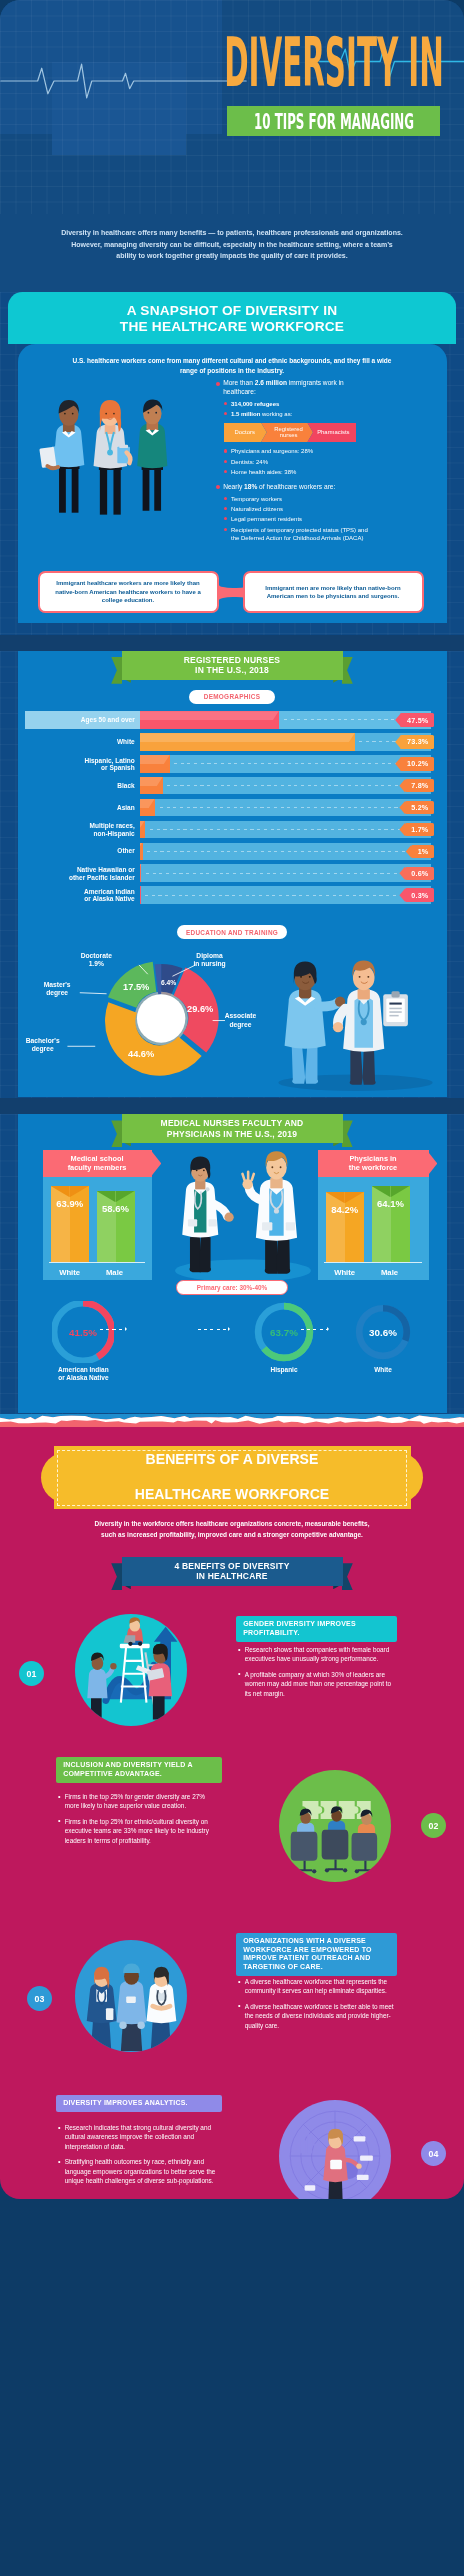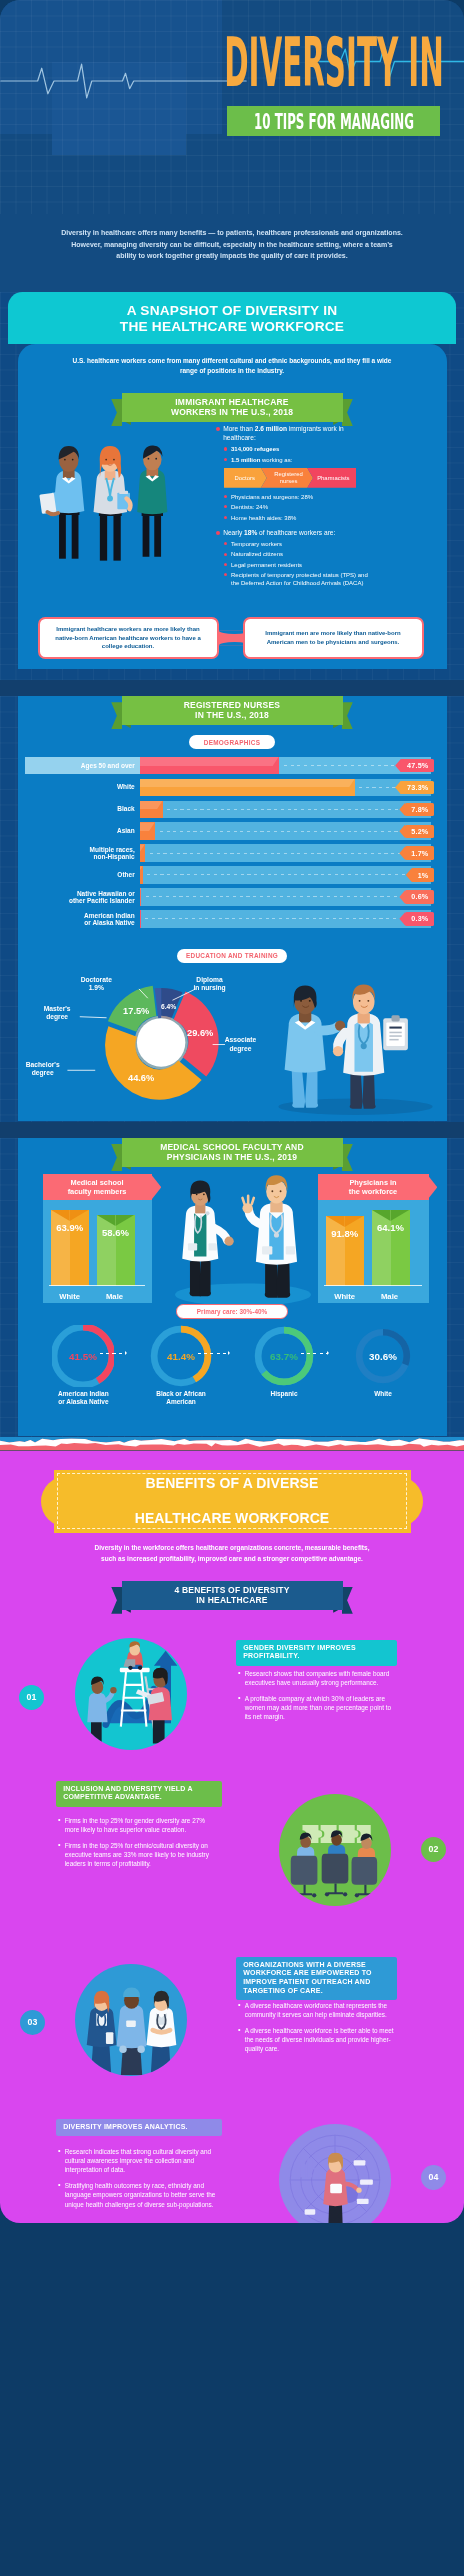--- a/index.html
+++ b/index.html
@@ -137,21 +137,21 @@
 .dwrap{position:absolute;top:0;width:82px;text-align:center;}
 .dwrap svg{width:62px;height:62px;}
 .dcap{color:#fff;font-size:6.5px;font-weight:bold;line-height:1.22;margin-top:3.1px;}
 .darrow{position:absolute;top:28px;height:1px;width:24px;background:repeating-linear-gradient(to right,#fff 0 3.1px,transparent 3.1px 6.2px);}
 .darrow:after{content:"";position:absolute;right:-3.6px;top:-2.1px;border:2.6px solid transparent;border-left-color:#fff;}
 .bluepanel.bot{padding-bottom:13.4px;}
 
 .torn{line-height:0;position:relative;z-index:6;}
 .torn svg{width:464px;height:13.4px;display:block;}
 
-.sec2{position:relative;background:#d946ef;padding:19px 0 0;}
+.sec2{position:relative;background:#be185d;padding:19px 0 0;}
 .ben-head{position:relative;margin:0 auto;width:357px;height:63px;background:#f6bc2a;color:#fff;text-align:center;
   font-size:14px;font-weight:bold;line-height:1.26;letter-spacing:0.1px;
   display:flex;flex-direction:column;align-items:center;justify-content:center;}
 .ben-head:before,.ben-head:after{content:"";position:absolute;top:6.2px;width:26px;height:51px;background:#f6bc2a;}
 .ben-head:before{left:-12.4px;border-radius:26px 0 0 26px;}
 .ben-head:after{right:-12.4px;border-radius:0 26px 26px 0;}
 .ben-head .dash{position:absolute;left:3.6px;right:3.6px;top:3.6px;bottom:3.6px;border:1px dashed #fff3cf;z-index:2;}
 .ben-lead{margin:10.3px auto 0;width:289px;text-align:center;color:#fff;font-size:6.5px;line-height:1.62;font-weight:bold;}
 .ribbon.rb-blue .body{background:#1b5b8e;}
 .ribbon.rb-blue .tail{background:#134468;}
@@ -210,30 +210,20 @@
  <div class="grid"></div>
  <div class="teal-band">
    <h2>
      <span>A SNAPSHOT OF DIVERSITY IN</span><br>
      <span>THE HEALTHCARE WORKFORCE</span>
    </h2>
  </div>
  <div class="bluepanel">
    <div class="lead">U.S. healthcare workers come from many different cultural and ethnic backgrounds, and they fill a wide range of positions in the industry.</div>
 
-   <div class="ribbon">
-     <div class="tail l"></div>
-     <div class="tail r"></div>
-     <div class="body">
-       <h3>
-        <span>IMMIGRANT HEALTHCARE</span><br><span>WORKERS IN THE U.S., 2018</span></h3>
-     </div>
-     <div class="notch l"></div>
-     <div class="notch r"></div>
-   </div>
 
    <div class="imm-row">
      <div class="imm-art">
             <svg class="imm-svg" viewBox="0 0 350 300">
 
   <g>
     <path d="M238 272 L238 188 L252 188 L252 272Z" fill="#10141c"></path>
     <path d="M262 272 L262 188 L276 188 L276 272Z" fill="#10141c"></path>
     <path d="M236 188 L236 176 L280 176 L280 188Z" fill="#10141c"></path>
     <path d="M232 112 q0-20 26-20 q26 0 26 20 l5 68 q-31 9 -62 0Z" fill="#15867c"></path>
@@ -346,20 +336,29 @@
             <div class="bval" style="background: rgb(249, 86, 107);">47.5%</div>
           </div>
           <div class="brow">
             <div class="blabel">White</div>
             <div class="btrack"></div>
             <div class="bdash" style="left: 334px;"></div>
             <div class="bfill" style="width: 215px; background: rgb(249, 162, 60);">
               <i></i>
             </div>
             <div class="bval" style="background: rgb(249, 162, 60); margin-left: 32px;">73.3%</div>
+          </div>
+          <div class="brow">
+            <div class="blabel">Hispanic, Latino<br>or Spanish</div>
+            <div class="btrack"></div>
+            <div class="bdash" style="left: 149px;"></div>
+            <div class="bfill" style="width: 30px; background: rgb(249, 129, 60);">
+              <i></i>
+            </div>
+            <div class="bval" style="background: rgb(249, 129, 60);">10.2%</div>
           </div>
           <div class="brow">
             <div class="blabel">Black</div>
             <div class="btrack"></div>
             <div class="bdash" style="left: 142px;"></div>
             <div class="bfill" style="width: 23px; background: rgb(249, 129, 60);">
               <i></i>
             </div>
             <div class="bval" style="background: rgb(249, 129, 60);">7.8%</div>
           </div>
@@ -500,21 +499,21 @@
  </div>
 </div>
 
 <div class="sec1 nosp">
  <div class="grid"></div>
  <div class="bluepanel flat bot">
    <div class="ribbon">
      <div class="tail l"></div>
      <div class="tail r"></div>
      <div class="body">
-       <h3><span>MEDICAL SCHOOL FACULTY AND</span><br><span>PHYSICIANS IN THE U.S., 2019</span></h3>
+       <h3><span>MEDICAL NURSES FACULTY AND</span><br><span>PHYSICIANS IN THE U.S., 2019</span></h3>
      </div>
      <div class="notch l"></div>
      <div class="notch r"></div>
    </div>
    <div class="fac-row">
      <div class="fcard">
        <div class="fpen">
          <span>Medical school</span><br><span>faculty members</span></div>
        <div class="fbody">
               <div class="fbar" style="left: 8.2px; height: 76px;">
@@ -590,21 +589,21 @@
        <div class="fpen">
          <span>Physicians in</span><br><span>the workforce</span></div>
        <div class="fbody">
               <div class="fbar" style="left: 8.2px; height: 70px;">
                 <div class="col" style="background: rgb(245, 166, 35);">
                   <div class="sh"></div>
                   <div class="cap">
                     <span class="a" style="background: rgb(239, 144, 19);"></span>
                     <span class="b" style="background: rgb(239, 144, 19);"></span>
                   </div>
-                  <div class="val">91.8%</div>
+                  <div class="val">84.2%</div>
                 </div>
               </div>
               <div class="flab" style="left: 4.1px;">White</div>
               <div class="fbar" style="left: 54px; height: 76px;">
                 <div class="col" style="background: rgb(122, 201, 67);">
                   <div class="sh"></div>
                   <div class="cap">
                     <span class="a" style="background: rgb(87, 166, 44);"></span>
                     <span class="b" style="background: rgb(87, 166, 44);"></span>
                   </div>
@@ -620,28 +619,20 @@
    <div class="donuts">
           <div class="dwrap" style="left: 14.4px; width: 103px;">
             <svg viewBox="0 0 120 120" style="margin: 0px auto; display: block;">
               <circle cx="60" cy="60" r="56" fill="none" stroke="#2a9fd8" stroke-width="13"></circle>
               <circle cx="60" cy="60" r="56" fill="none" stroke="#f2455f" stroke-width="13" stroke-dasharray="146.0212265388536 351.85837720205683" transform="rotate(-90 60 60)"></circle>
               <text x="60" y="67" text-anchor="middle" fill="#f2455f" font-size="19" font-weight="bold" font-family="&quot;Liberation Sans&quot;,sans-serif">41.5%</text>
             </svg>
             <div class="dcap">American Indian<br>or Alaska Native</div>
           </div>
           <div class="darrow" style="left: 82px; width: 26px;"></div>
-          <div class="dwrap" style="left: 112px; width: 103px;">
-            <svg viewBox="0 0 120 120" style="margin: 0px auto; display: block;">
-              <circle cx="60" cy="60" r="52" fill="none" stroke="#2a9fd8" stroke-width="13"></circle>
-              <circle cx="60" cy="60" r="52" fill="none" stroke="#f5a623" stroke-width="13" stroke-dasharray="135.26441329296213 326.7256359733385" transform="rotate(-90 60 60)"></circle>
-              <text x="60" y="67" text-anchor="middle" fill="#f5a623" font-size="19" font-weight="bold" font-family="&quot;Liberation Sans&quot;,sans-serif">41.4%</text>
-            </svg>
-            <div class="dcap">Black or African<br>American</div>
-          </div>
           <div class="darrow" style="left: 180px; width: 31px;"></div>
           <div class="dwrap" style="left: 215px; width: 103px;">
             <svg viewBox="0 0 120 120" style="margin: 0px auto; display: block;">
               <circle cx="60" cy="60" r="50" fill="none" stroke="#2a9fd8" stroke-width="13"></circle>
               <circle cx="60" cy="60" r="50" fill="none" stroke="#4cc97a" stroke-width="13" stroke-dasharray="200.11945203366983 314.1592653589793" transform="rotate(-90 60 60)"></circle>
               <text x="60" y="67" text-anchor="middle" fill="#35bd78" font-size="19" font-weight="bold" font-family="&quot;Liberation Sans&quot;,sans-serif">63.7%</text>
             </svg>
             <div class="dcap">Hispanic</div>
           </div>
           <div class="darrow" style="left: 283px; width: 27px;"></div>
@@ -811,21 +802,21 @@
   <path d="M142 208 l4 -62 l30 0 l4 62Z" fill="#1e4f87"></path>
   <path d="M140 96 q0-16 22-16 q22 0 22 16 l6 56 q-28 8 -56 0Z" fill="#fafcfe"></path>
   <path d="M152 92 l10 9 l10 -9 l0 22 l-20 0Z" fill="#d8e2ea"></path>
   <ellipse cx="162" cy="72" rx="14" ry="16" fill="#f3c39a"></ellipse>
   <path d="M148 70 q-2-20 14-20 q16 0 14 20 q1 8 -2 16 q-2-16 -6 -18 q-10 4 -18 2 q-2 4 -2 14Z" fill="#2a2a2a"></path>
   <path d="M156 94 q-6 22 6 28 q12 -6 6 -28" stroke="#3d4a5c" stroke-width="3" fill="none"></path>
   <path d="M146 124 q16 8 32 0" stroke="#f3c39a" stroke-width="9" fill="none" stroke-linecap="round"></path>
  </g>
 </svg>
           </div>
-          <div class="bnum" style="left: 20px; top: 400px; background: rgb(46, 154, 214); text-align: right;">03</div>
+          <div class="bnum" style="left: 27px; top: 400px; background: rgb(46, 154, 214); text-align: right;">03</div>
           <div class="btitle" style="left: 236px; top: 347px; width: 161px; background: rgb(46, 154, 214);">ORGANIZATIONS WITH A DIVERSE WORKFORCE ARE EMPOWERED TO IMPROVE PATIENT OUTREACH AND TARGETING OF CARE.</div>
           <div class="btxt" style="left: 238px; top: 391px; width: 156px;">
             <p>A diverse healthcare workforce that represents the community it serves can help eliminate disparities.</p>
             <p>A diverse healthcare workforce is better able to meet the needs of diverse individuals and provide higher-quality care.</p>
           </div>
         </div>
         <div class="bitem" style="position: absolute; left: 0px; right: 0px; top: 0px; height: 0px;">
           <div class="bcirc" style="left: 279px; top: 514px; width: 112px; height: 112px; background: rgb(143, 138, 232);">
             <svg viewBox="0 0 210 210">
  <g fill="none" stroke="#7b74dd" stroke-width="1.4" opacity=".8">

